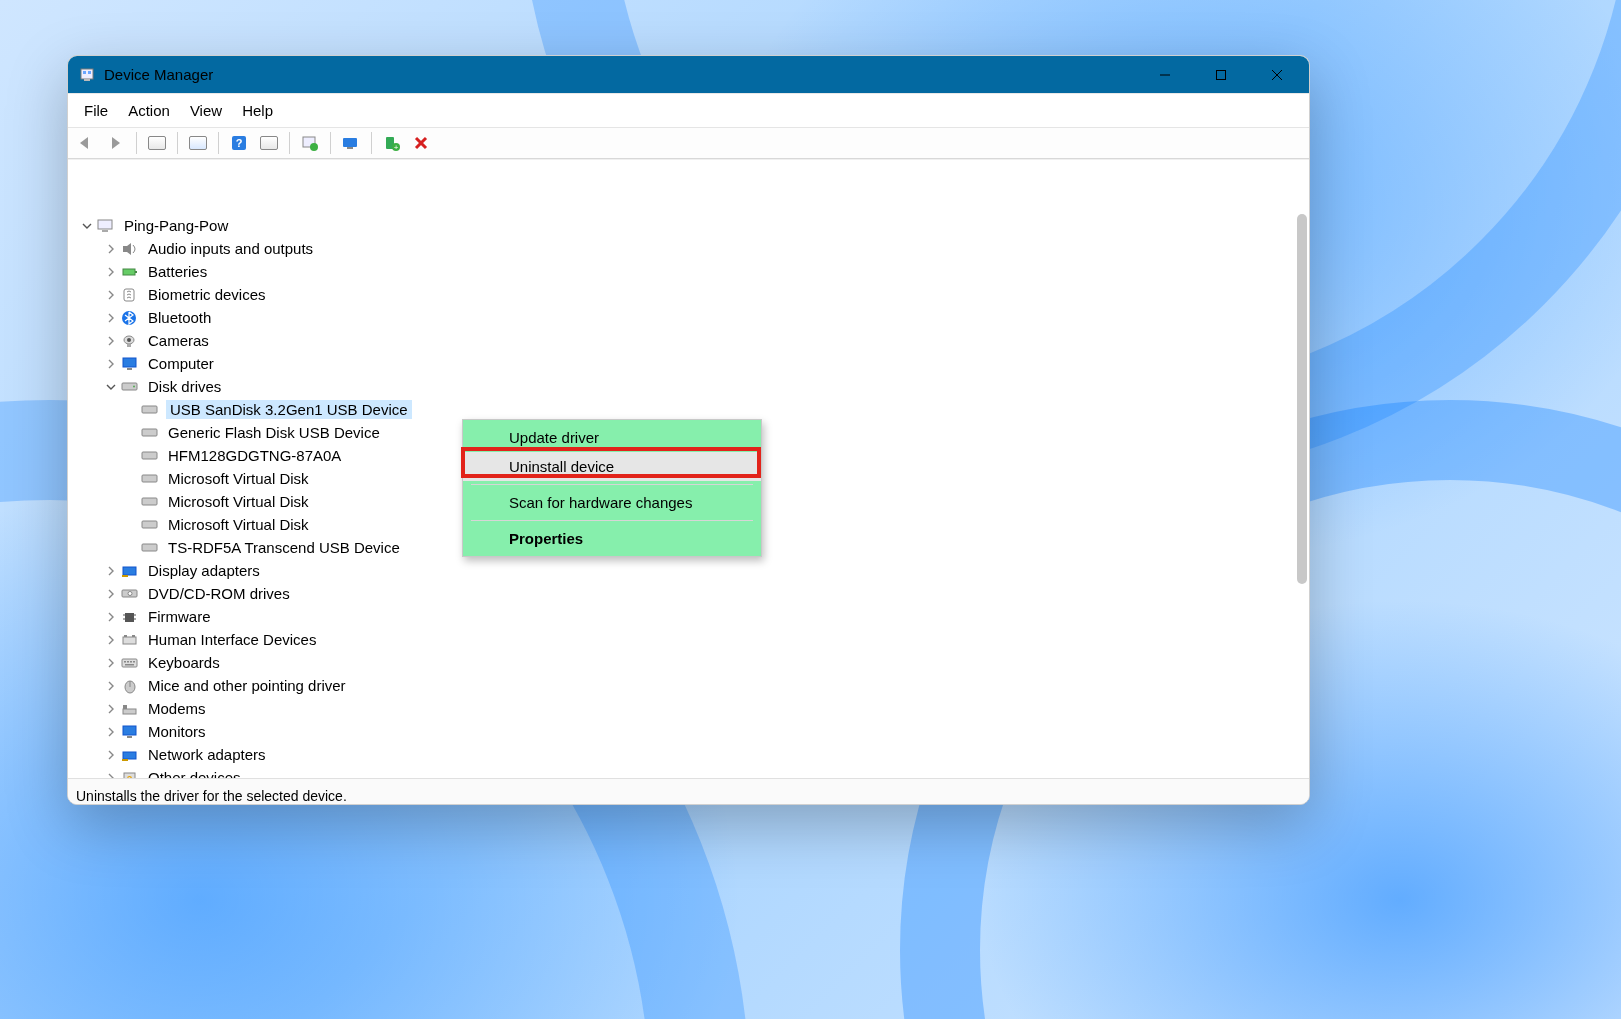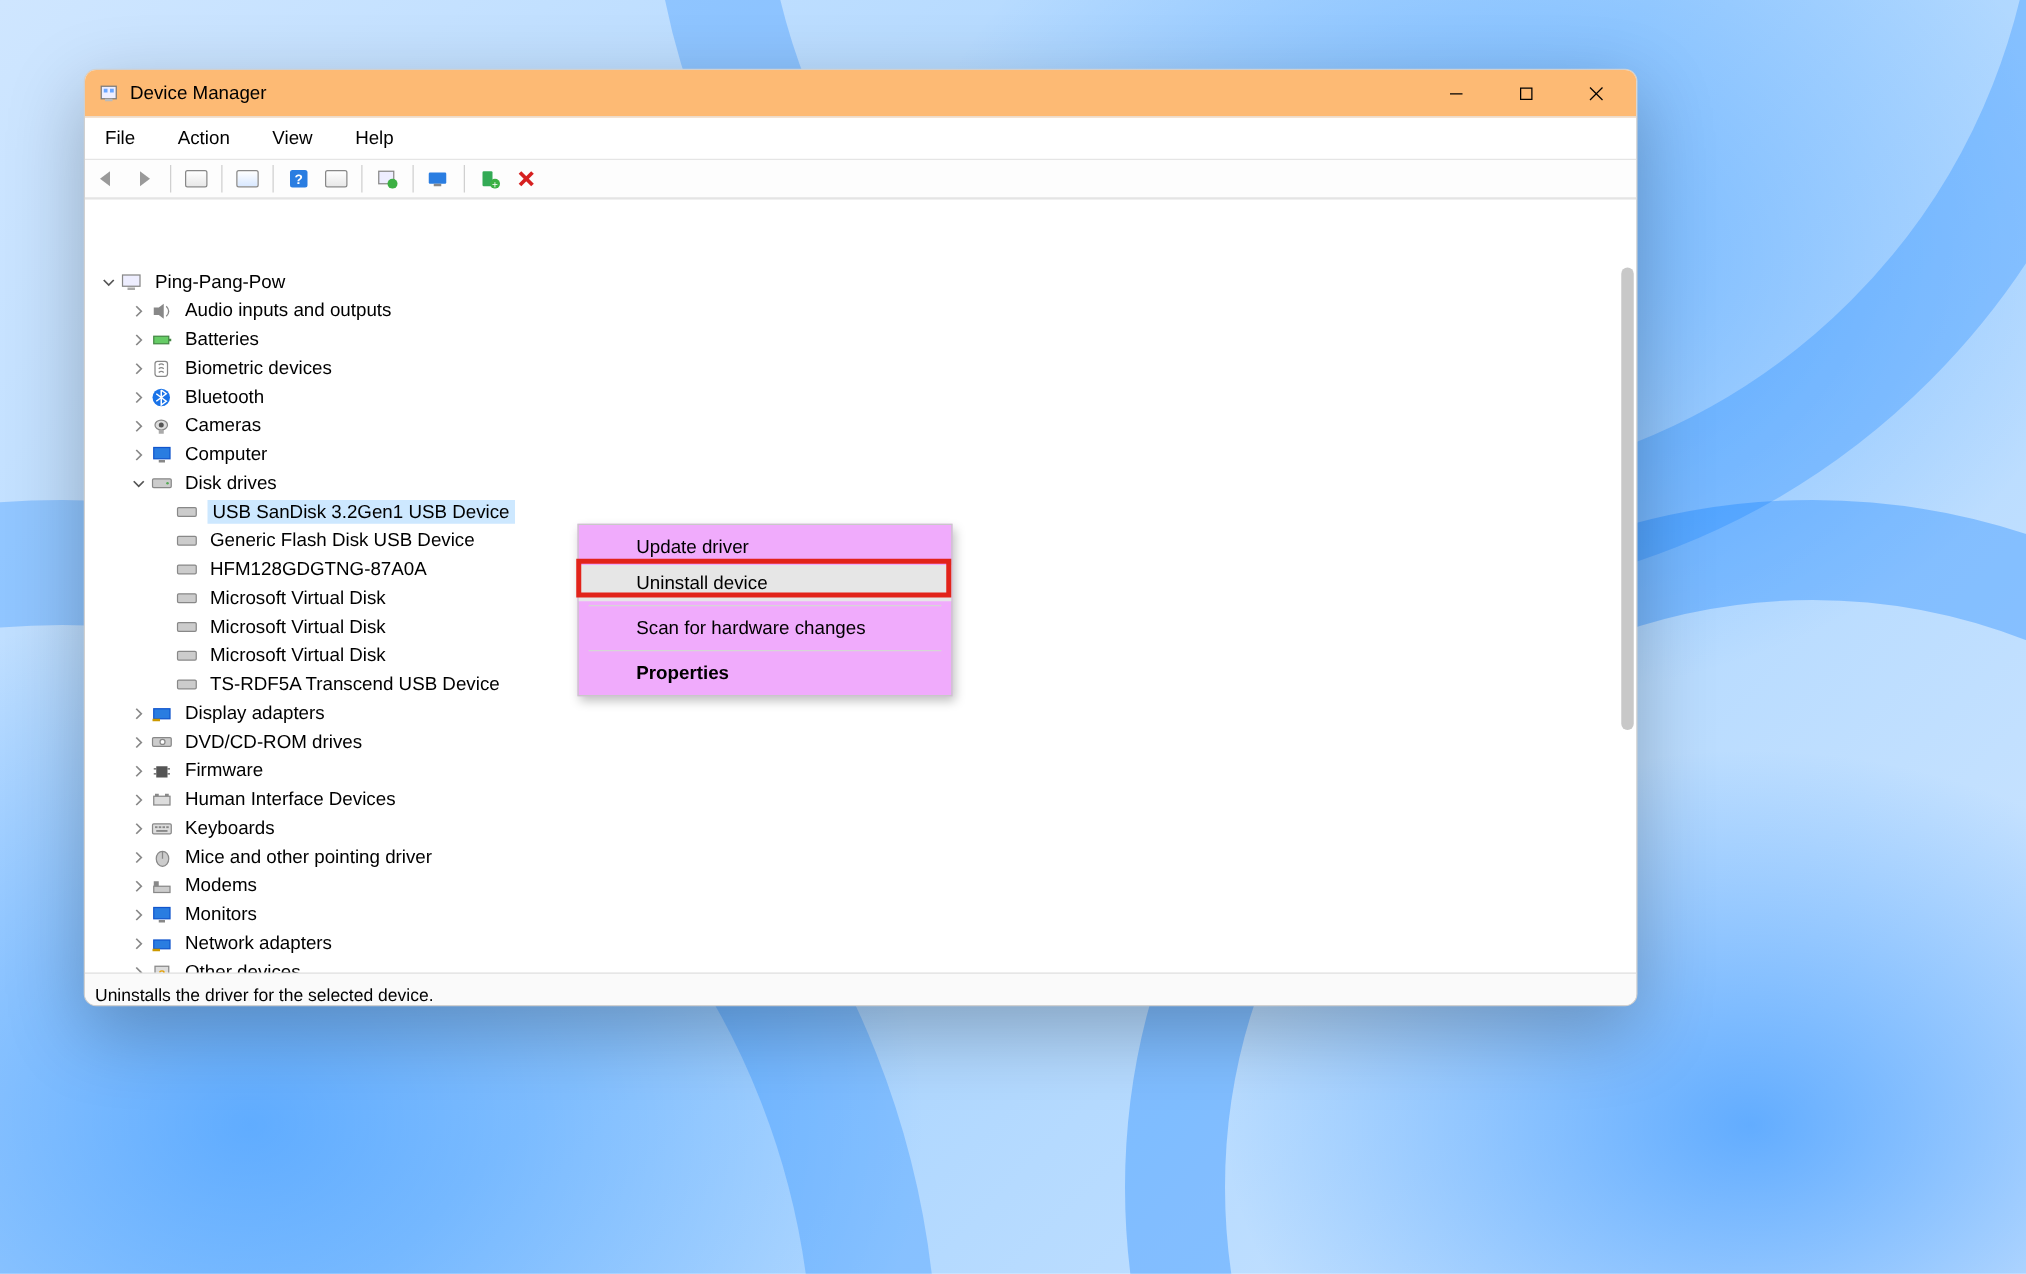--- a/index.html
+++ b/index.html
@@ -37,32 +37,32 @@
     display: flex;
     flex-direction: column;
     overflow: hidden;
   }
 
   .titlebar {
     height: 38px;
     display: flex;
     align-items: center;
     padding: 0 4px 0 10px;
-    background: #fdba74;
+    background: #0369a1;
     border-bottom: 1px solid #e8e8e8;
   }
   .titlebar .app-icon { width: 18px; height: 18px; margin-right: 8px; display:flex; align-items:center; justify-content:center; }
   .titlebar .title { font-size: 15px; }
   .titlebar .spacer { flex: 1; }
   .winbtn { width: 56px; height: 36px; display:flex; align-items:center; justify-content:center; }
   .winbtn svg { stroke: #000; }
 
   .menubar {
     display: flex;
-    gap: 14px;
+    gap: 0;
     padding: 4px 6px;
     border-bottom: 1px solid #e5e5e5;
     font-size: 15px;
   }
   .menubar .menuitem { padding: 4px 10px; }
 
   .toolbar {
     display: flex;
     align-items: center;
     gap: 2px;
@@ -122,21 +122,21 @@
 
   .ind0 { padding-left: 4px; }
   .ind1 { padding-left: 28px; }
   .ind2 { padding-left: 64px; }
 
   
   .ctxmenu {
     position: absolute;
     left: 394px; top: 363px;
     width: 300px;
-    background: #f0abfc;
+    background: #86efac;
     border: 1px solid #c8c8c8;
     box-shadow: 2px 4px 8px rgba(0,0,0,0.25);
     padding: 3px 0;
     font-size: 15px;
   }
   .ctxmenu .item {
     padding: 6px 46px 6px 46px;
     position: relative;
   }
   .ctxmenu .item.hover { background: #e6e6e6; }

